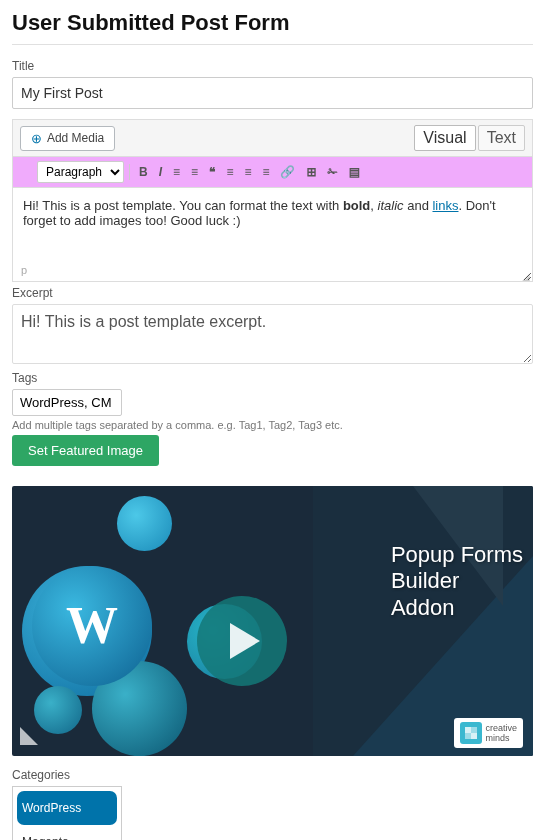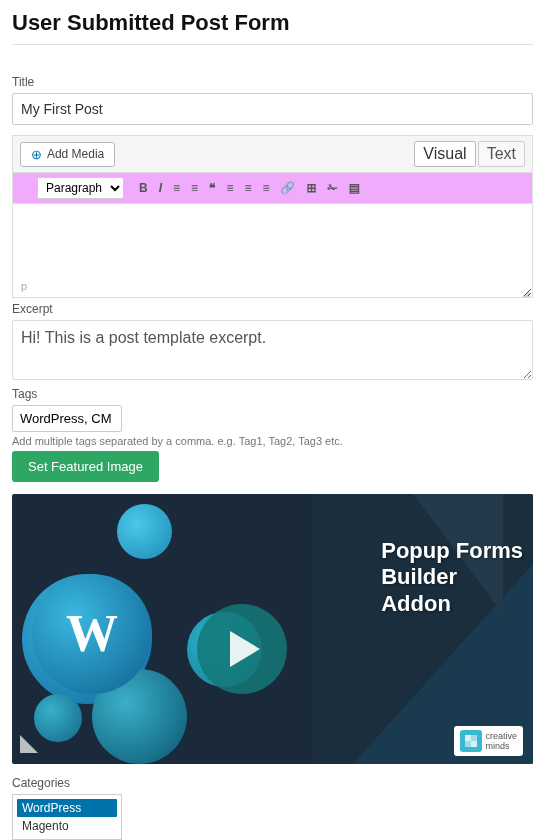--- a/index.html
+++ b/index.html
@@ -10,21 +10,21 @@
       min-height: 840px;
       padding: 10px 12px 20px 12px;
       font-size: 13px;
       color: #333;
     }
 
     h1[data-name="page-title"] {
       font-size: 22px;
       font-weight: 700;
       color: #111;
-      margin-bottom: 30px;
+      margin-bottom: 14px;
       border-bottom: 1px solid #e0e0e0;
       padding-bottom: 8px;
     }
 
     .field-label {
       font-size: 12px;
       color: #555;
       margin-bottom: 4px;
       display: block;
     }
@@ -190,21 +190,21 @@
     }
 
     .set-featured-btn {
       background: #2ea664;
       color: #fff;
       border: none;
       padding: 8px 16px;
       font-size: 13px;
       cursor: pointer;
       border-radius: 3px;
-      margin-bottom: 12px;
+      margin-bottom: 20px;
       font-weight: 500;
     }
 
     .featured-image-container {
       width: 100%;
       height: 270px;
       background: #1a2a3a;
       position: relative;
       overflow: hidden;
       margin-bottom: 12px;
@@ -277,24 +277,24 @@
       position: absolute;
       right: 30px; top: 0;
       width: 0; height: 0;
       border-left: 90px solid transparent;
       border-right: 0px solid transparent;
       border-top: 120px solid #243a4a;
     }
 
     .popup-text {
       position: absolute;
-      right: 10px; top: 44px;
+      right: 10px; top: 56px;
       color: #fff;
       font-size: 22px;
-      font-weight: 700;
+      font-weight: 400;
       line-height: 1.2;
       text-align: left;
       text-shadow: 1px 1px 3px rgba(0,0,0,0.4);
     }
 
     
     .cm-logo {
       position: absolute;
       right: 10px; bottom: 8px;
       background: #fff;
@@ -320,23 +320,23 @@
     .categories-section { margin-bottom: 16px; }
 
     .category-list {
       border: 1px solid #ccc;
       padding: 4px;
       width: 110px;
       font-size: 12px;
     }
 
     .category-item {
-      padding: 2px 5px;
-      cursor: pointer;
-      border-radius: 1px;
+      padding: 10px 5px;
+      cursor: pointer;
+      border-radius: 7px;
       color: #333;
     }
 
     .category-item.selected {
       background: #0073aa;
       color: #fff;
     }
   </style>
 </head>
 <body>
@@ -375,20 +375,23 @@
     <button class="toolbar-btn" data-name="blockquote-button">❝</button>
     <button class="toolbar-btn" data-name="align-left-button">≡</button>
     <button class="toolbar-btn" data-name="align-center-button">≡</button>
     <button class="toolbar-btn" data-name="align-right-button">≡</button>
     <button class="toolbar-btn" data-name="link-button">🔗</button>
     <button class="toolbar-btn" data-name="table-button">⊞</button>
     <button class="toolbar-btn" data-name="scissors-button">✁</button>
     <button class="toolbar-btn" data-name="more-button">▤</button>
   </div>
   <div class="editor-area" data-name="editor-content-area">
+    <p data-name="editor-content">
+      Hi! This is a post template. You can format the text with <strong>bold</strong>, <em>italic</em> and <a href="#" style="color:#0073aa;">links</a>. Don't forget to add images too! Good luck :)
+    </p>
     <span class="p-marker" data-name="paragraph-marker">p</span>
     <span class="resize-handle" data-name="resize-handle">◢</span>
   </div>
 </div>
 
 
 <div class="section" data-name="excerpt-section">
   <label class="field-label" data-name="excerpt-label">Excerpt</label>
   <textarea class="excerpt-field" data-name="excerpt-input" style="">Hi! This is a post template excerpt.</textarea>
 </div>

